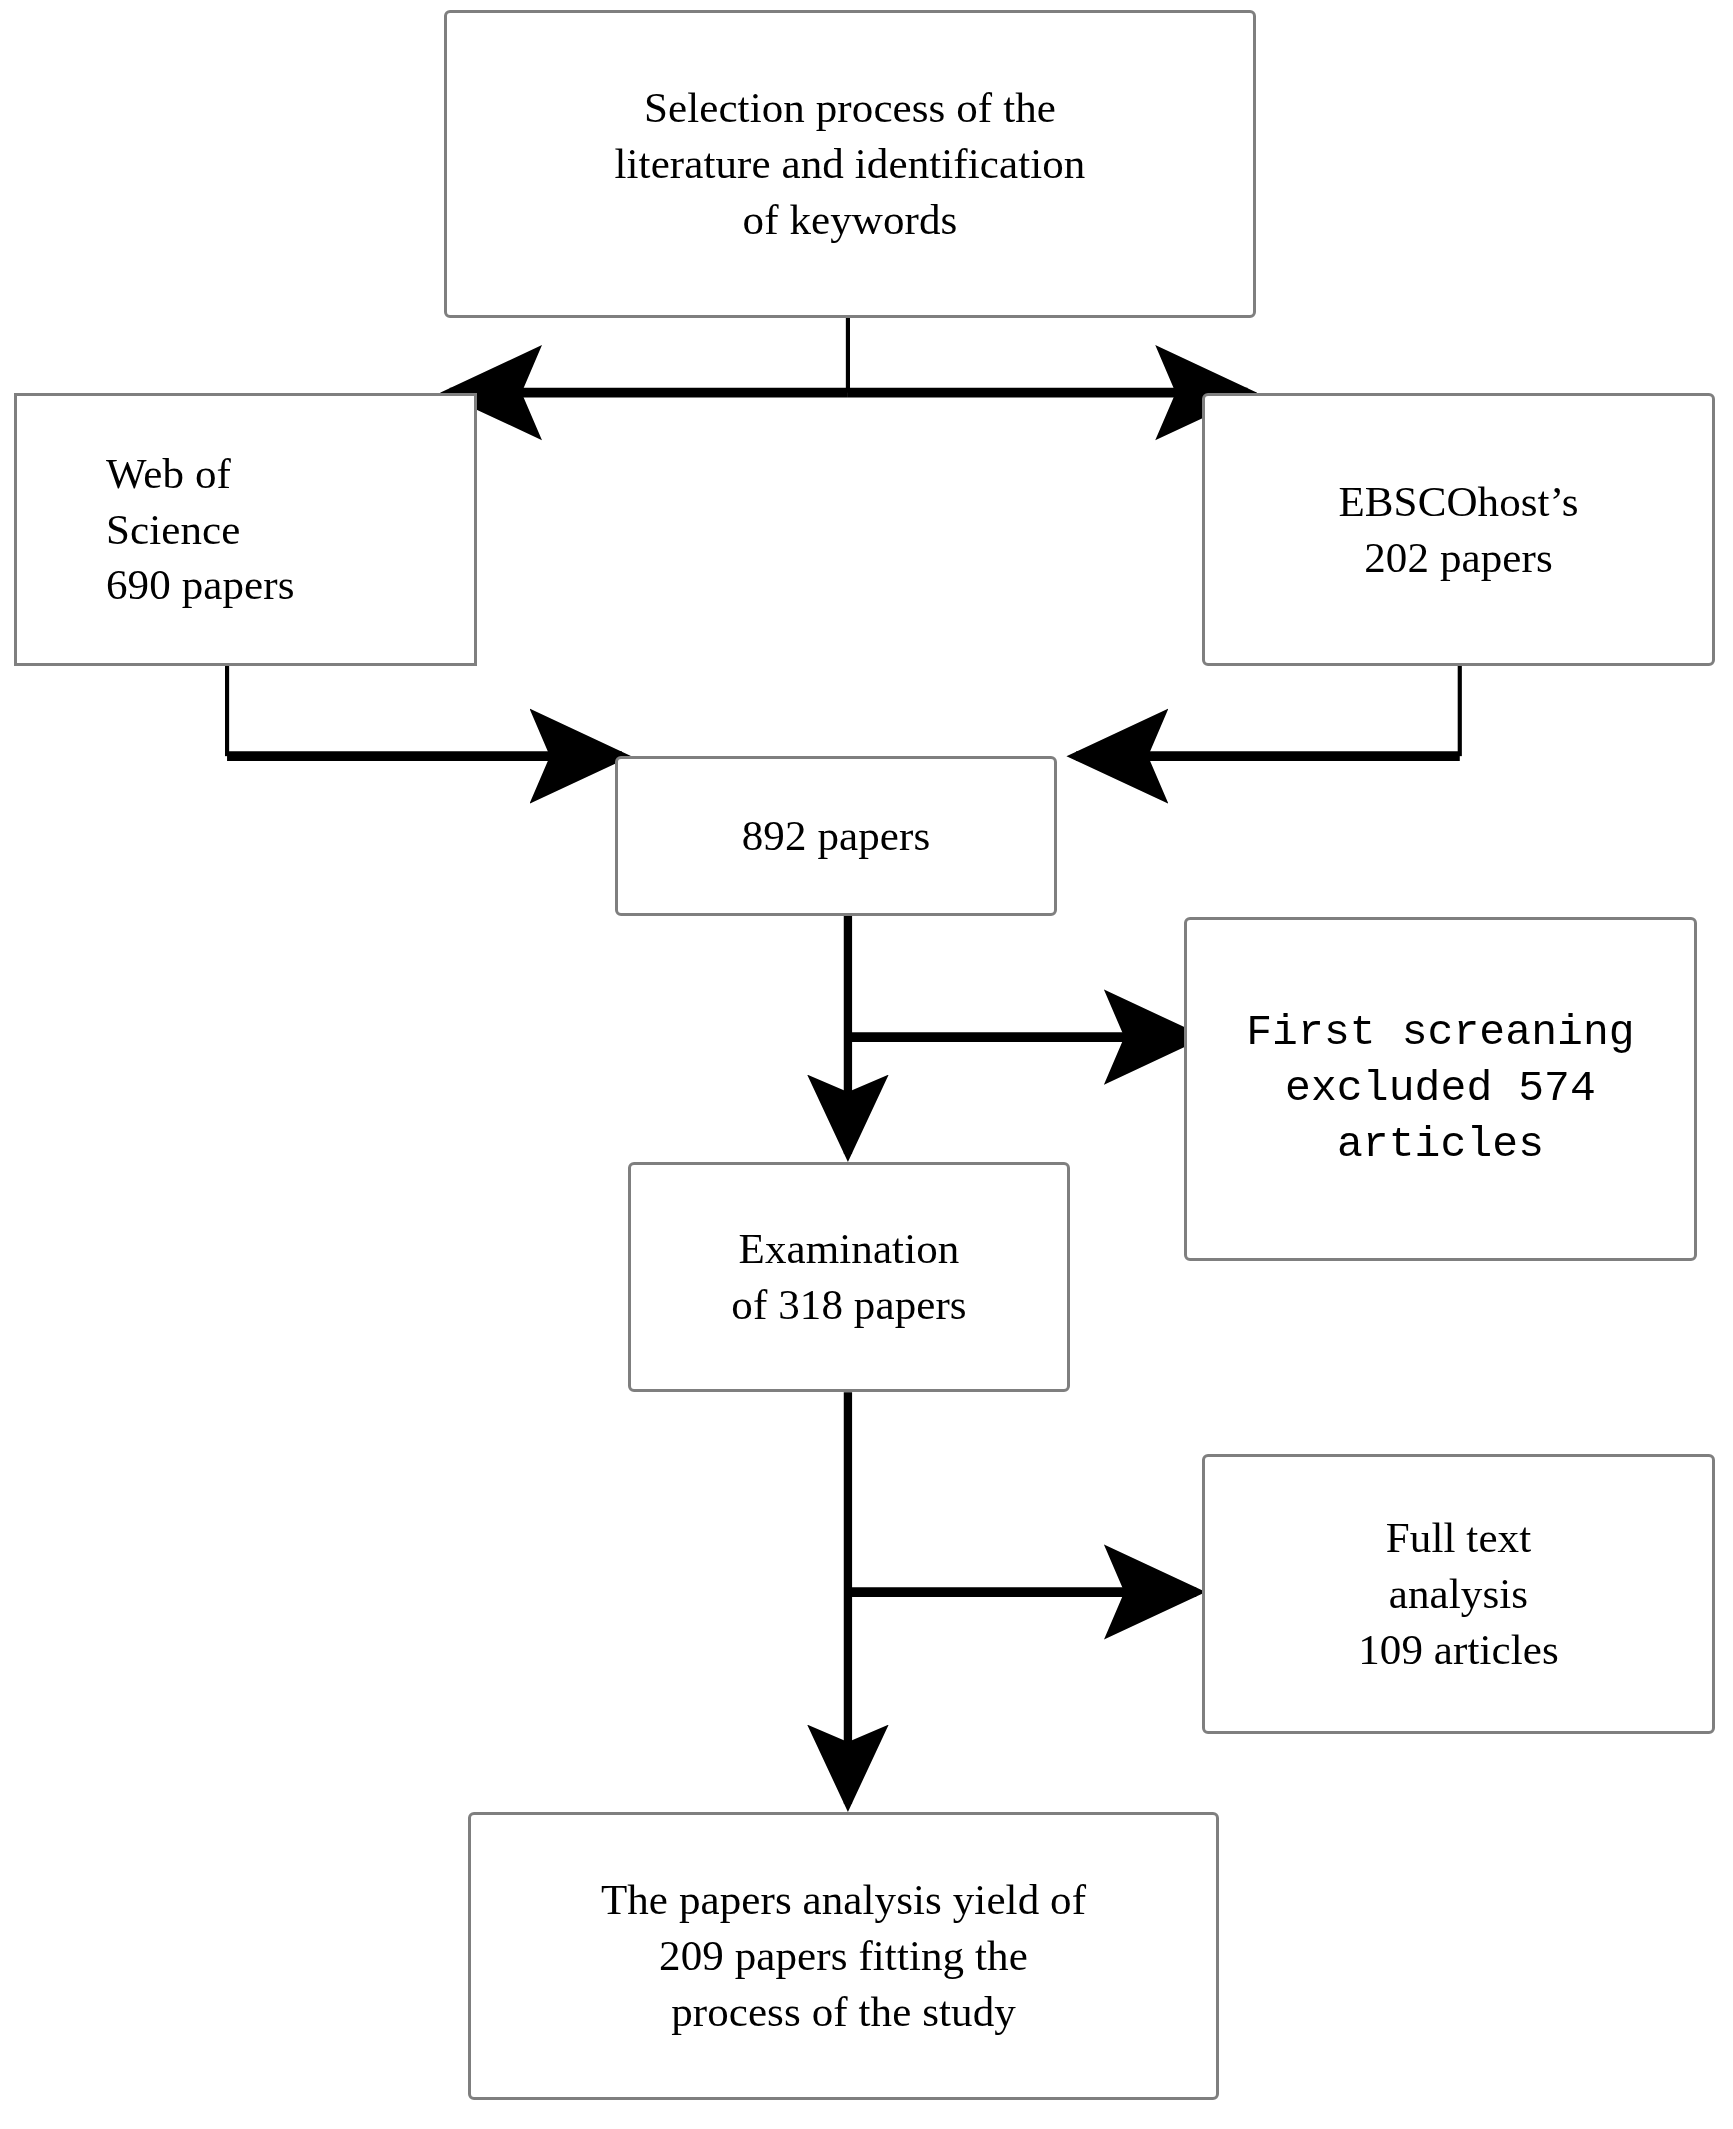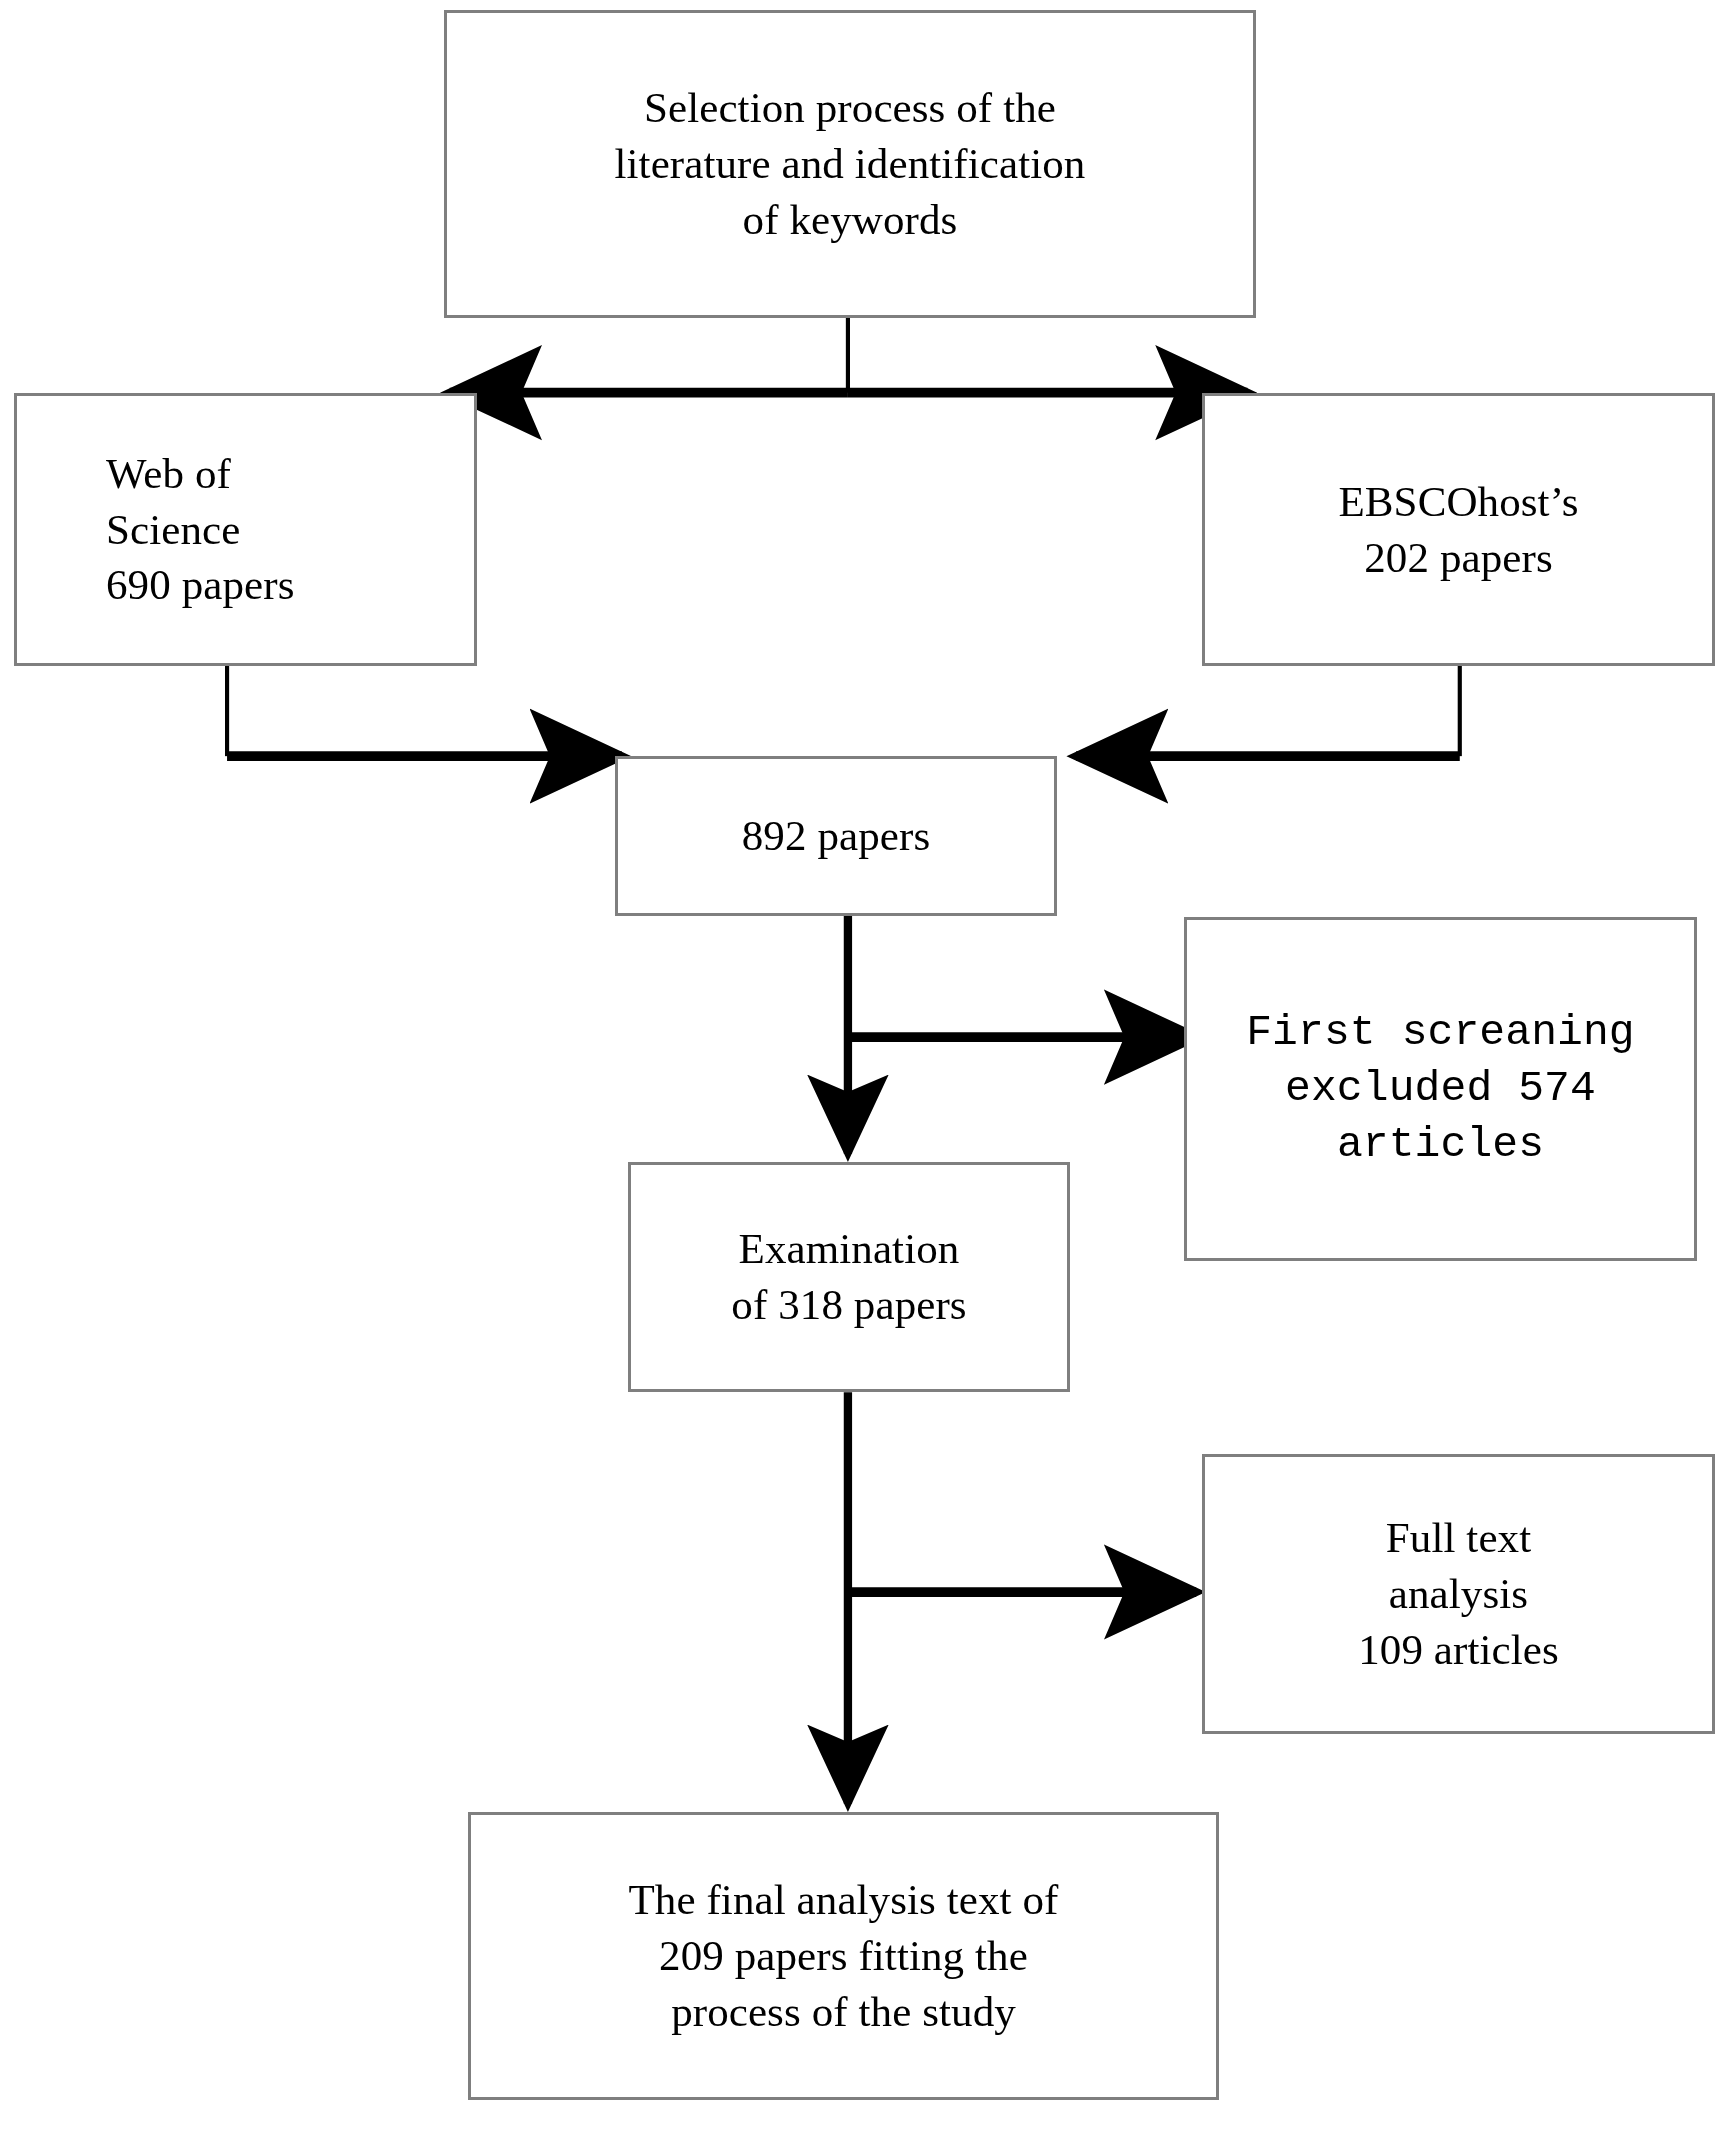--- a/index.html
+++ b/index.html
@@ -37,21 +37,21 @@
     justify-content: center;
     line-height: 1.30;
     z-index: 2;
   }
   .node-text {
     display: block;
     font-size: 43px;
     letter-spacing: 0.1px;
     white-space: pre;
   }
-  .align-center { align-items: center; text-align: center; }
+  .align-center { align-items: center; text-align: center; border-radius: 6px; }
   .align-left   { align-items: flex-start; text-align: left; }
 
   
   #node-selection-process { left: 444px;  top: 9.7px;   width: 812px; height: 308px; padding: 0 29px; }
   #node-web-of-science    { left: 14px;   top: 393px;  width: 463px;  height: 273px; padding: 0 0 0 89px; }
   #node-ebscohost         { left: 1202px; top: 393px;  width: 513px;  height: 273px; padding: 0 28px; }
   #node-892-papers        { left: 615px;  top: 756px; width: 442px;  height: 160px; padding: 0 21px; }
   #node-first-screening   { left: 1184px; top: 917px; width: 513px;  height: 344px; padding: 0 28px; font-family: Liberation Mono, monospace; }
   #node-examination       { left: 628px;  top: 1162px; width: 442px;  height: 230px; padding: 0 46px; }
   #node-full-text         { left: 1202px; top: 1454px; width: 513px;  height: 280px; padding: 0 28px; }
@@ -141,19 +141,19 @@
     <span class="node-text">of 318 papers</span>
   </div>
 
   <div class="node-box align-center" id="node-full-text">
     <span class="node-text">Full text</span>
     <span class="node-text">analysis</span>
     <span class="node-text">109 articles</span>
   </div>
 
   <div class="node-box align-center" id="node-final-analysis">
-    <span class="node-text">The final analysis text of</span>
+    <span class="node-text">The papers analysis yield of</span>
     <span class="node-text">209 papers fitting the</span>
     <span class="node-text">process of the study</span>
   </div>
 
 </div>
 
 
 </body></html>

